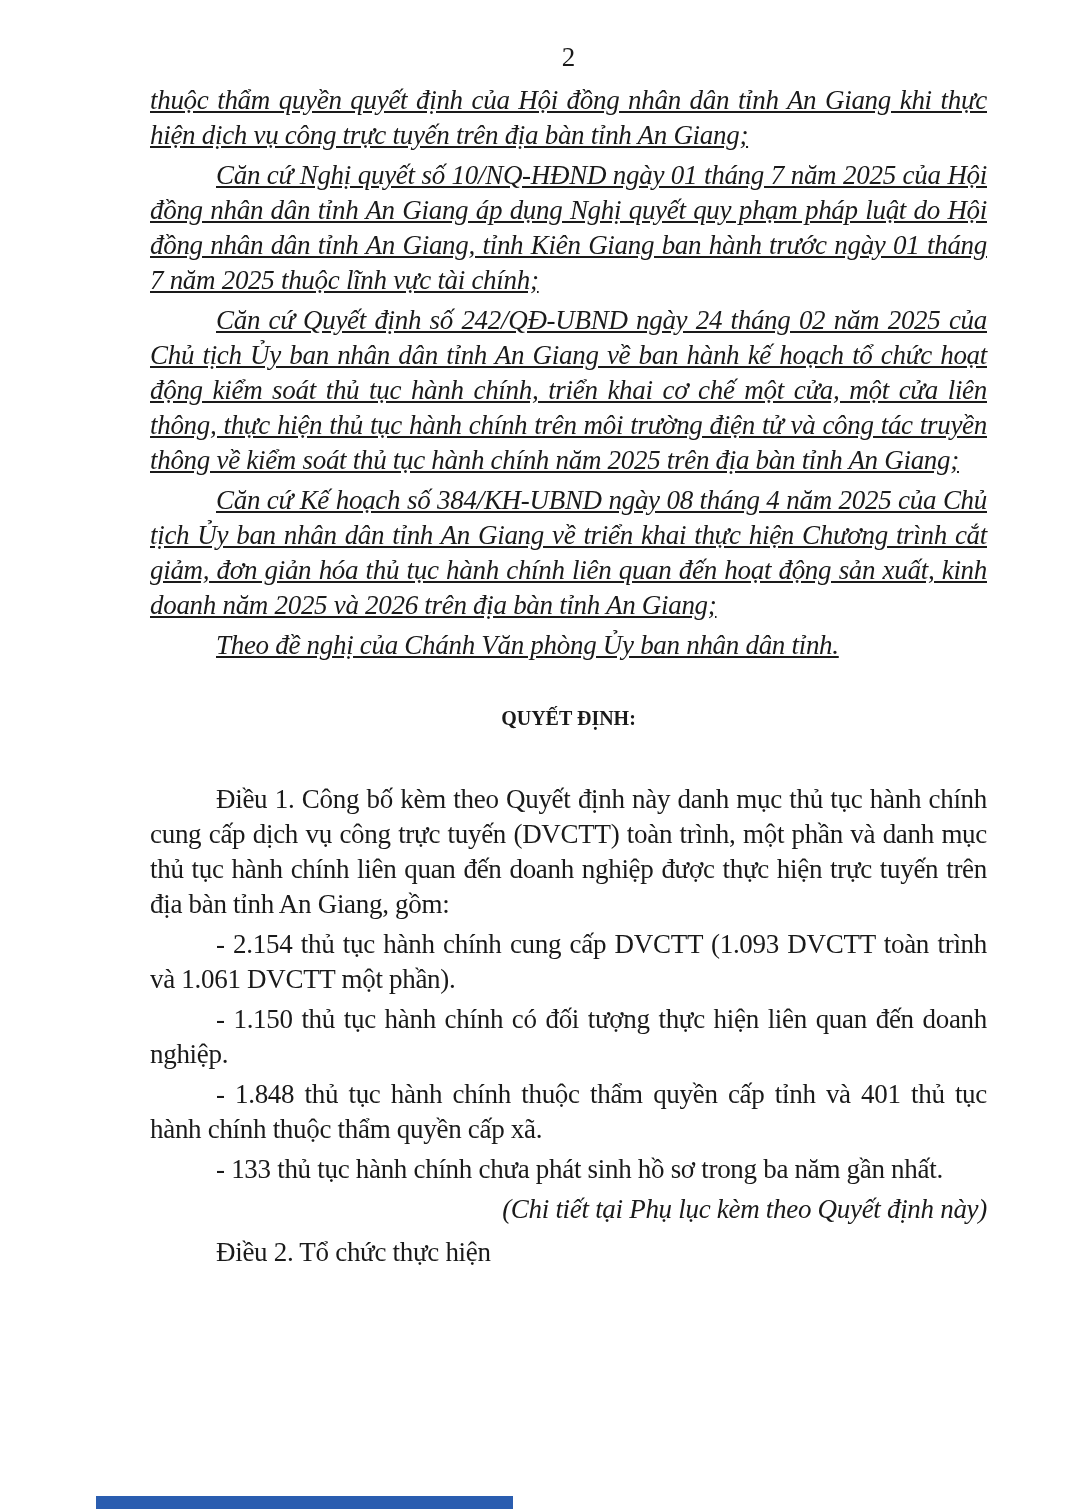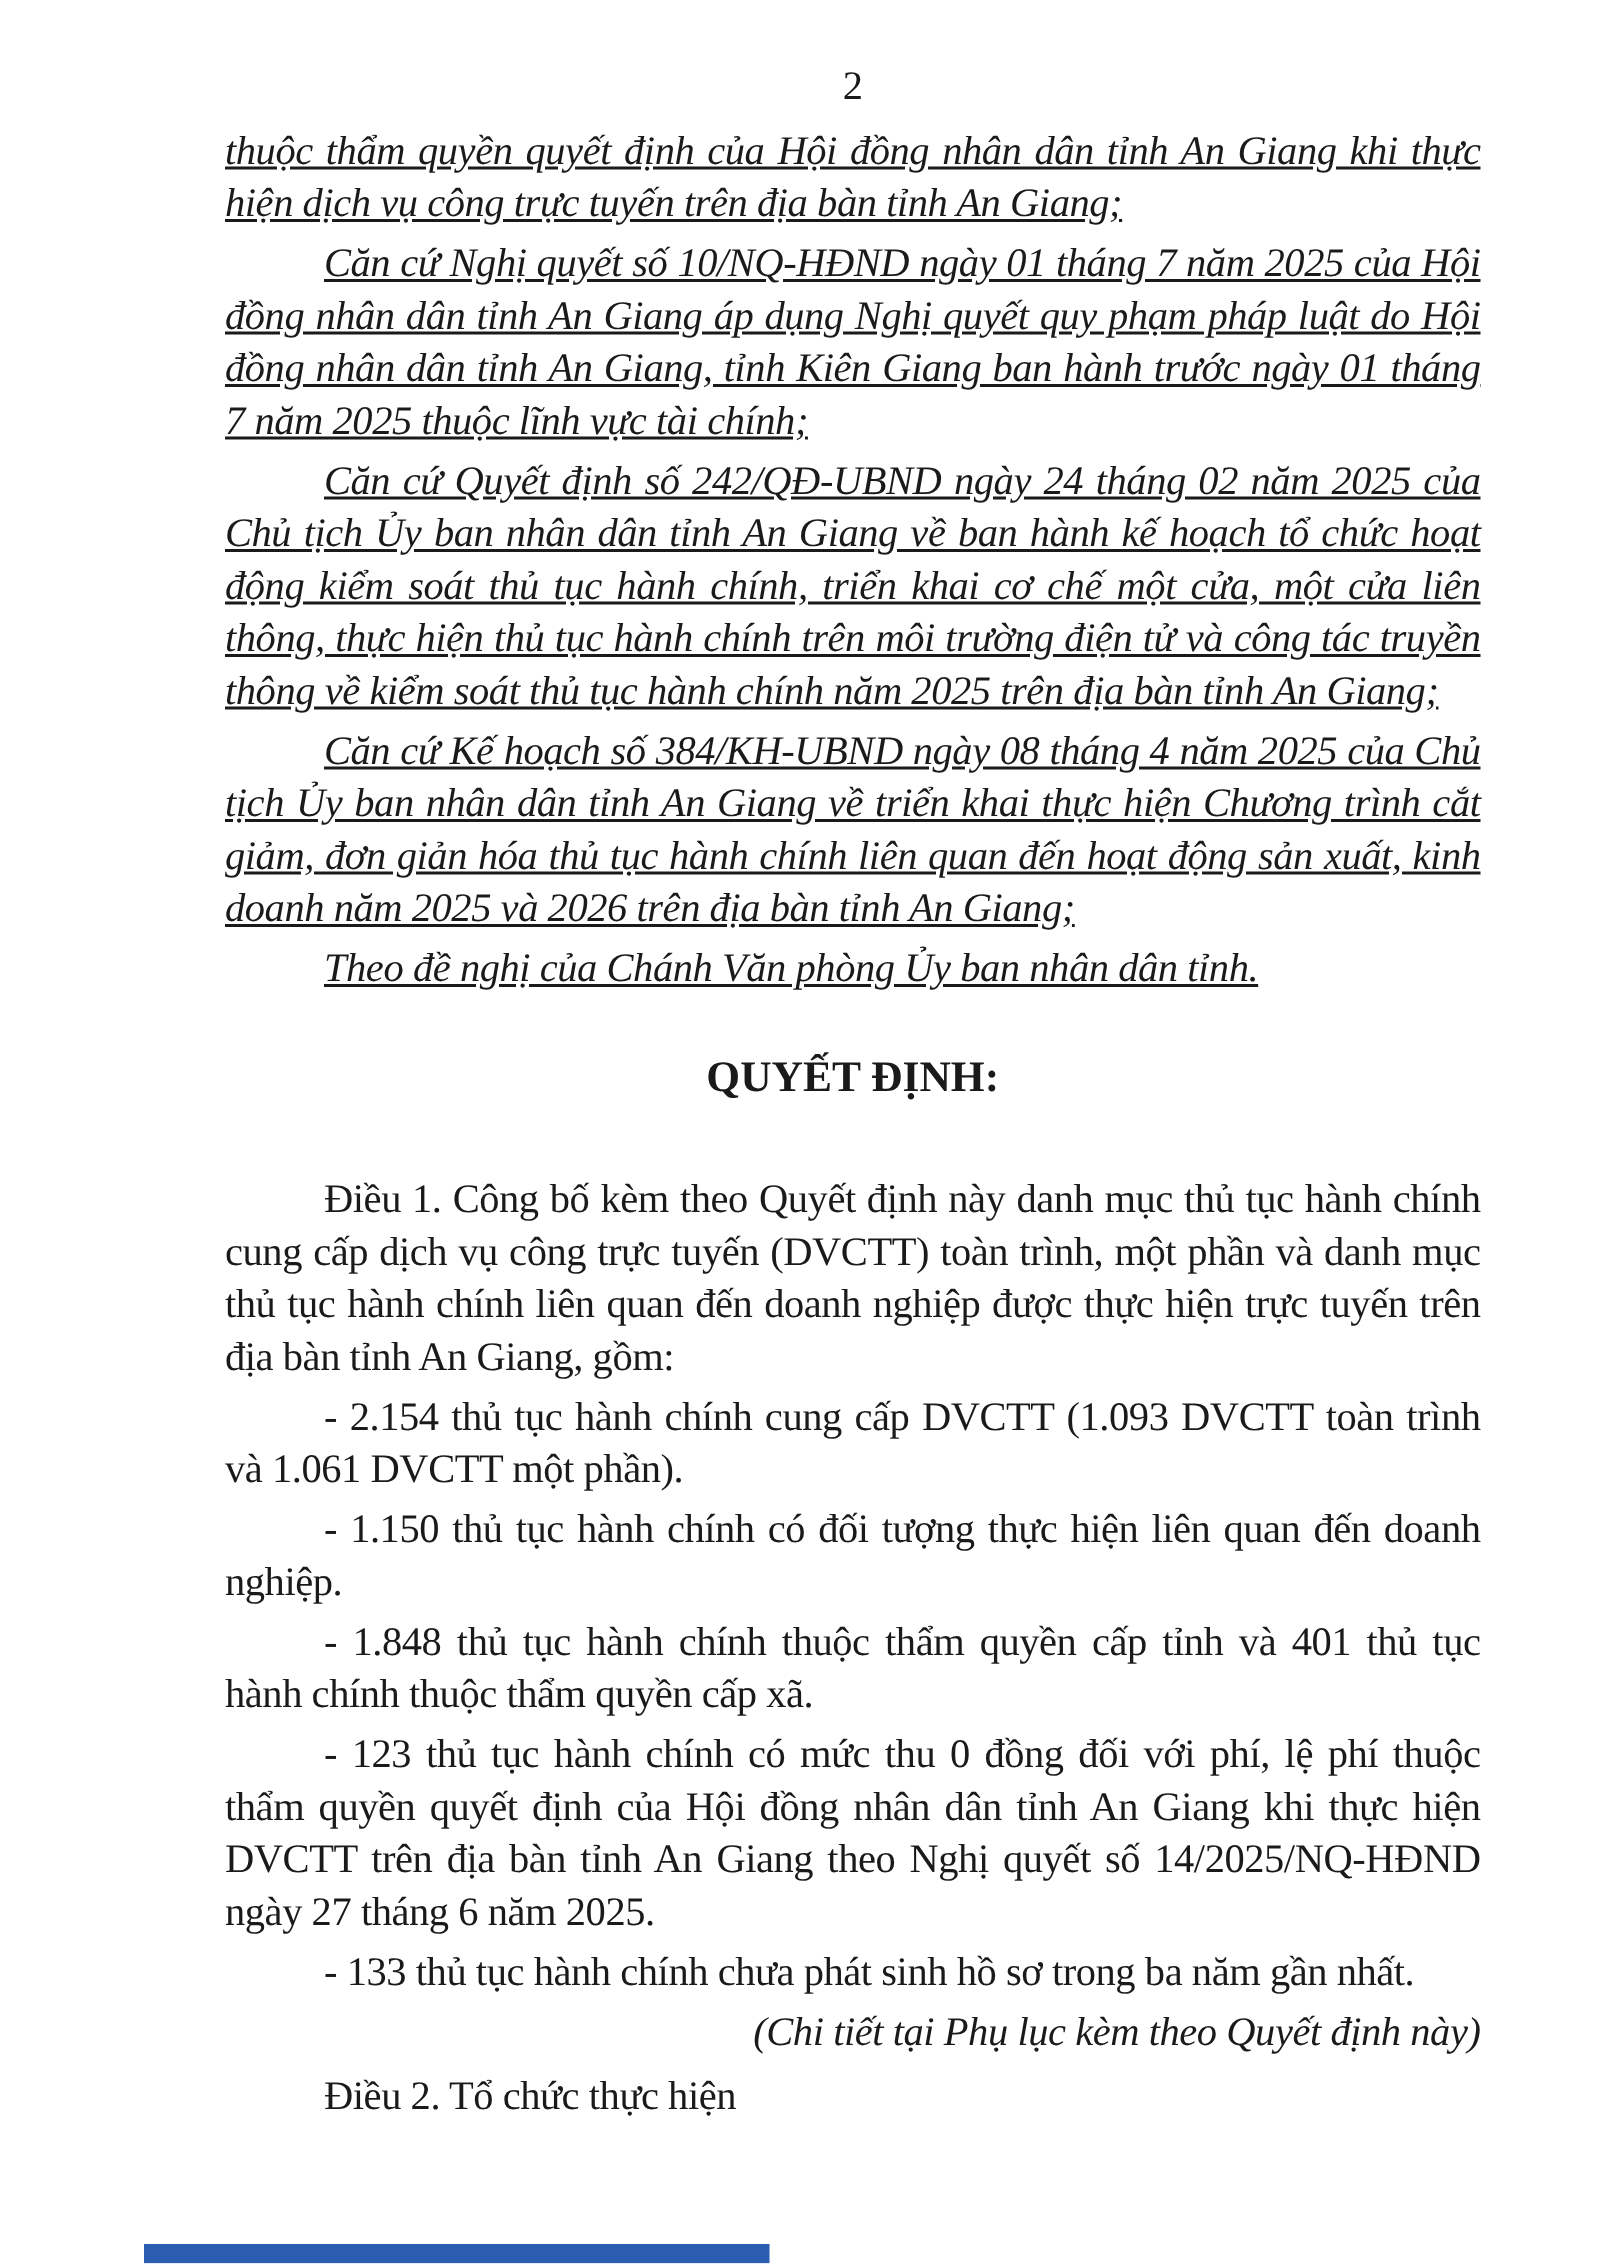--- a/index.html
+++ b/index.html
@@ -29,21 +29,21 @@
     line-height: 35px;
     letter-spacing: -0.3px;
     text-align: justify;
     margin: 0 0 5px 0;
   }
   p.indent { text-indent: 66px; }
   p.italic { font-style: italic; text-decoration: underline; }
   .decision-heading {
     text-align: center;
     font-weight: bold;
-    font-size: 29px;
+    font-size: 20px;
     line-height: 35px;
     margin: 38px 0 46px 0;
   }
   .bold { font-weight: normal; }
   p.note {
     text-align: right;
     font-style: italic;
     text-indent: 0;
     margin: 3px 0 8px 0;
   }
@@ -70,21 +70,20 @@
     <p class="doc italic indent">Căn cứ Kế hoạch số 384/KH-UBND ngày 08 tháng 4 năm 2025 của Chủ tịch Ủy ban nhân dân tỉnh An Giang về triển khai thực hiện Chương trình cắt giảm, đơn giản hóa thủ tục hành chính liên quan đến hoạt động sản xuất, kinh doanh năm 2025 và 2026 trên địa bàn tỉnh An Giang;</p>
     <p class="doc italic indent">Theo đề nghị của Chánh Văn phòng Ủy ban nhân dân tỉnh.</p>
 
     <div class="decision-heading">QUYẾT ĐỊNH:</div>
 
     <p class="doc indent"><span class="bold">Điều 1.</span><span> Công bố kèm theo Quyết định này danh mục thủ tục hành chính cung cấp dịch vụ công trực tuyến (DVCTT) toàn trình, một phần và danh mục thủ tục hành chính liên quan đến doanh nghiệp được thực hiện trực tuyến trên địa bàn tỉnh An Giang, gồm:</span></p>
 
     <p class="doc indent">- 2.154 thủ tục hành chính cung cấp DVCTT (1.093 DVCTT toàn trình và 1.061 DVCTT một phần).</p>
     <p class="doc indent">- 1.150 thủ tục hành chính có đối tượng thực hiện liên quan đến doanh nghiệp.</p>
     <p class="doc indent">- 1.848 thủ tục hành chính thuộc thẩm quyền cấp tỉnh và 401 thủ tục hành chính thuộc thẩm quyền cấp xã.</p>
-    <p class="doc indent">- 123 thủ tục hành chính có mức thu 0 đồng đối với phí, lệ phí thuộc thẩm quyền quyết định của Hội đồng nhân dân tỉnh An Giang khi thực hiện DVCTT trên địa bàn tỉnh An Giang theo Nghị quyết số 14/2025/NQ-HĐND ngày 27 tháng 6 năm 2025.</p>
     <p class="doc indent">- 133 thủ tục hành chính chưa phát sinh hồ sơ trong ba năm gần nhất.</p>
 
     <p class="doc note">(Chi tiết tại Phụ lục kèm theo Quyết định này)</p>
 
     <p class="doc indent"><span class="bold">Điều 2.</span><span> Tổ chức thực hiện</span></p>
 
   </div>
 
   <div class="footer-bar" style="background: rgb(42, 93, 176);"></div>
 </div>

